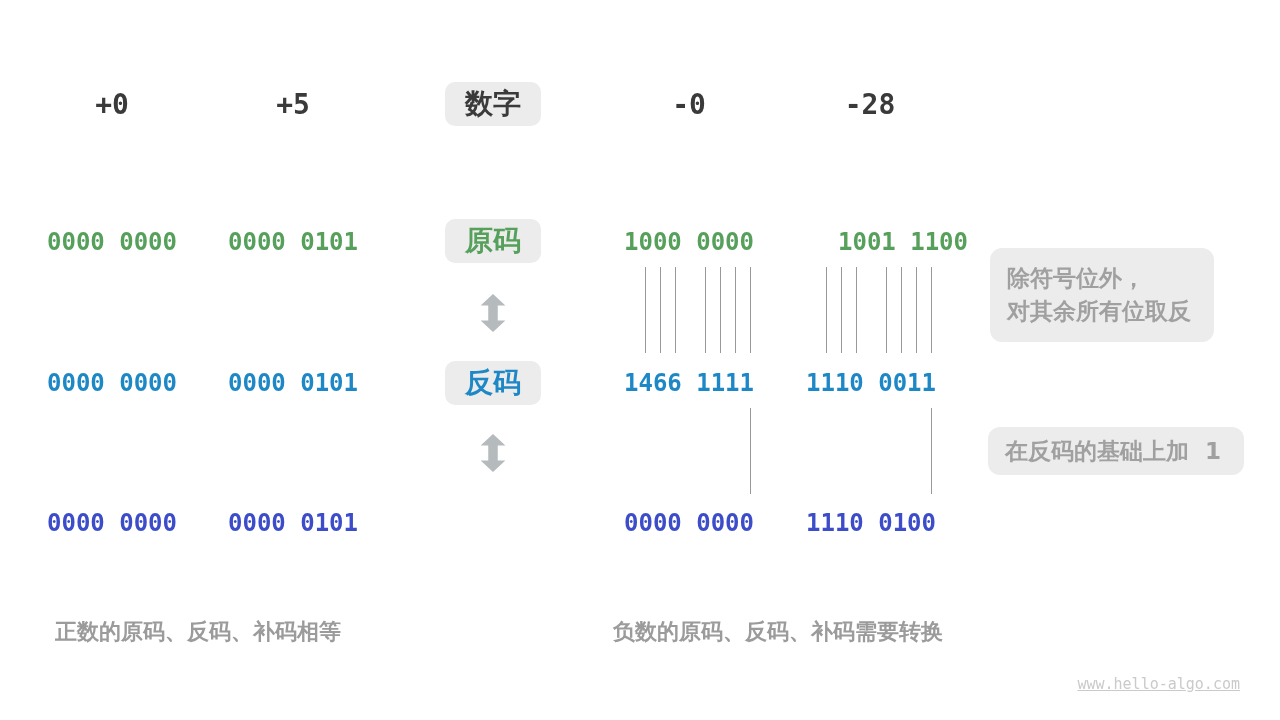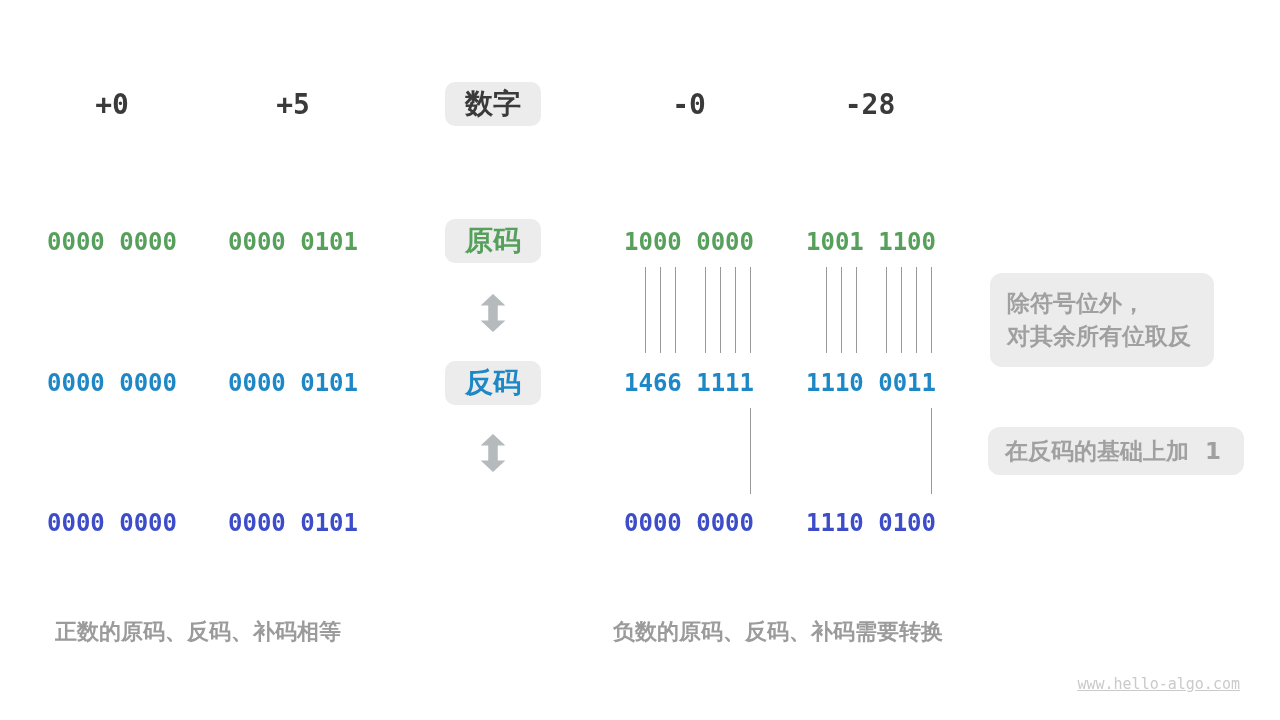--- a/index.html
+++ b/index.html
@@ -70,21 +70,21 @@
   .tick.groupB{top:408px;}
   .note-box{
     position:absolute;
     background:var(--label-box-bg);
     border-radius:12px;
     color:var(--annotation-text);
     font-weight:bold;
     font-size:23px;
   }
   .note-box.invert{
-    left:990px;top:273px;width:224px;height:94px;
+    left:990px;top:248px;width:224px;height:94px;
     padding:14px 10px 0 17px;
     line-height:33px;
   }
   .note-box.addone{
     left:988px;top:427px;width:256px;height:48px;
     display:flex;align-items:center;
     padding-left:17px;
     white-space:pre;
   }
   .caption{
@@ -113,21 +113,21 @@
 
   <span class="cell head-num" style="left:112px;top:104px">+0</span>
   <span class="cell head-num" style="left:293px;top:104px">+5</span>
   <span class="cell head-num" style="left:689px;top:104px">-0</span>
   <span class="cell head-num" style="left:870px;top:104px">-28</span>
   <div class="label-box" style="left:493px;top:104px">数字</div>
 
   <span class="cell bits green" style="left:112px;top:242px">0000 0000</span>
   <span class="cell bits green" style="left:293px;top:242px">0000 0101</span>
   <span class="cell bits green" style="left:689px;top:242px">1000 0000</span>
-  <span class="cell bits green" style="left:871px;top:242px">1001 1100</span>
+  <span class="cell bits green" style="left:903px;top:242px">1001 1100</span>
   <div class="label-box green" style="left:493px;top:241px">原码</div>
 
   <span class="cell bits blue" style="left:112px;top:383px">0000 0000</span>
   <span class="cell bits blue" style="left:293px;top:383px">0000 0101</span>
   <span class="cell bits blue" style="left:689px;top:383px">1466 1111</span>
   <span class="cell bits blue" style="left:871px;top:383px">1110 0011</span>
   <div class="label-box blue" style="left:493px;top:383px">反码</div>
 
   <span class="cell bits indigo" style="left:112px;top:523px">0000 0000</span>
   <span class="cell bits indigo" style="left:293px;top:523px">0000 0101</span>

